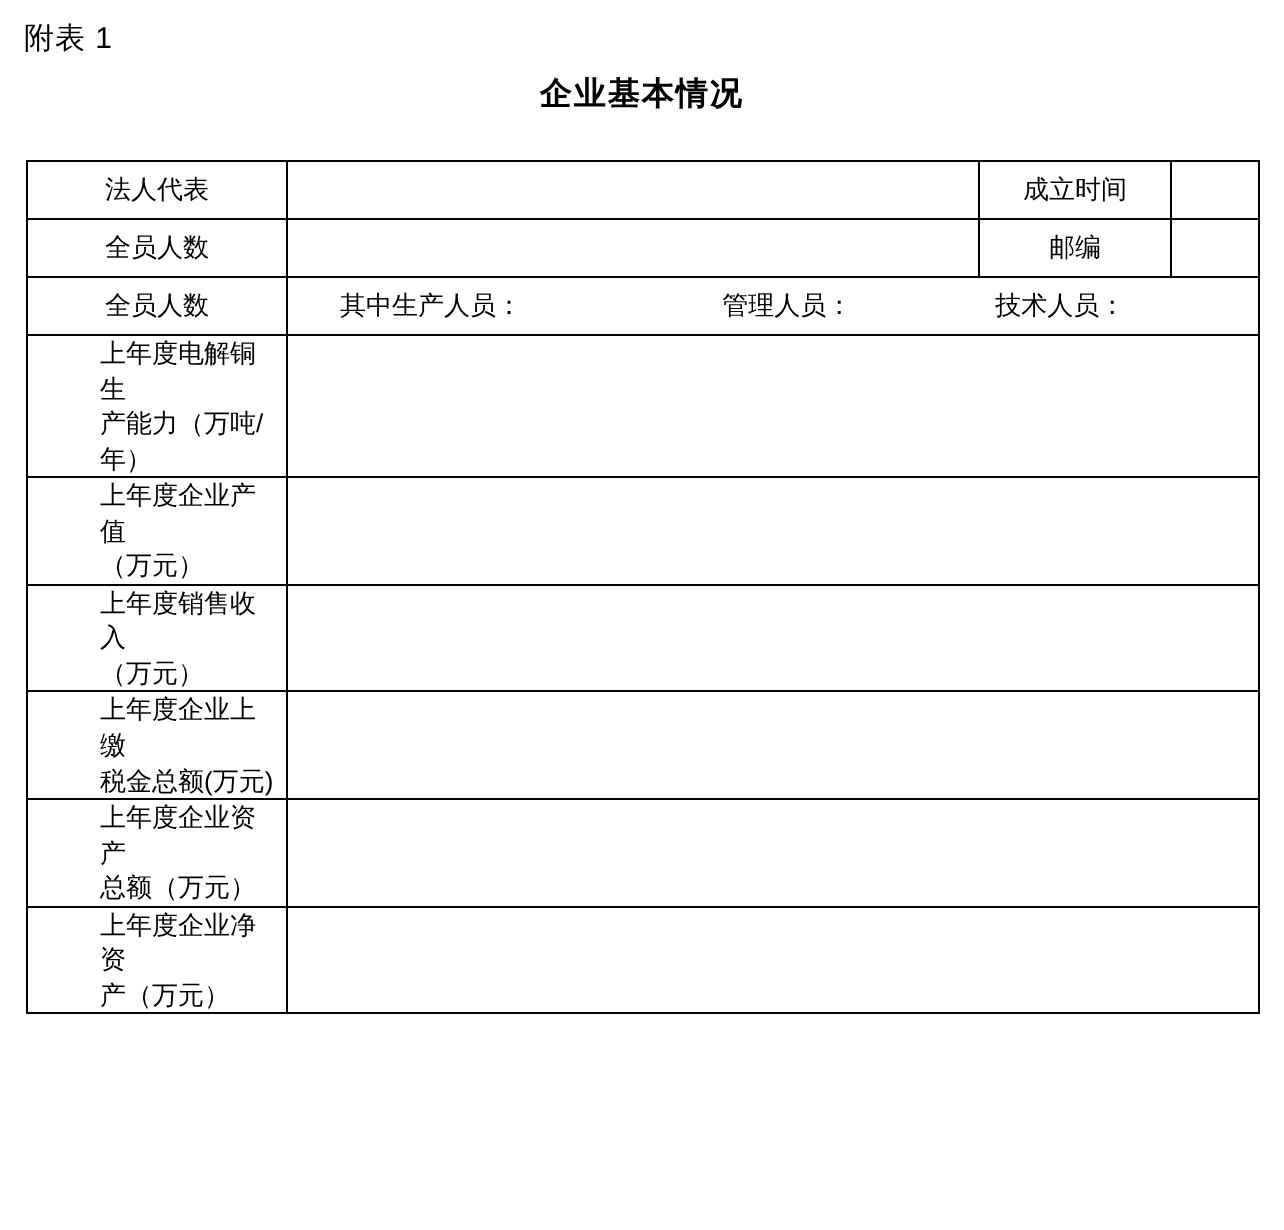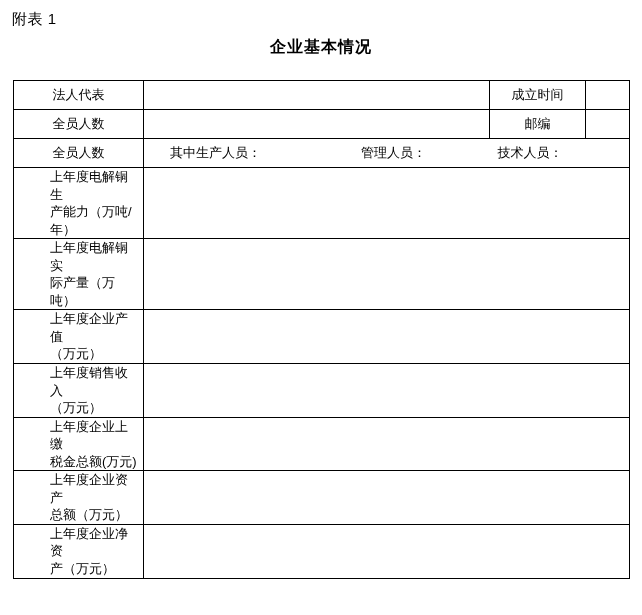--- a/index.html
+++ b/index.html
@@ -145,27 +145,20 @@
 
       <tr>
         <td class="lbl-left tall3">
           <span class="cell-text">上年度电解铜生</span>
           <span class="cell-text">产能力（万吨/</span>
           <span class="cell-text">年）</span>
         </td>
         <td class="val tall3" colspan="5"></td>
       </tr>
 
-      <tr>
-        <td class="lbl-left tall">
-          <span class="cell-text">上年度电解铜实</span>
-          <span class="cell-text">际产量（万吨）</span>
-        </td>
-        <td class="val tall" colspan="5"></td>
-      </tr>
 
       <tr>
         <td class="lbl-left tall">
           <span class="cell-text">上年度企业产值</span>
           <span class="cell-text">（万元）</span>
         </td>
         <td class="val tall" colspan="5"></td>
       </tr>
 
       <tr>

